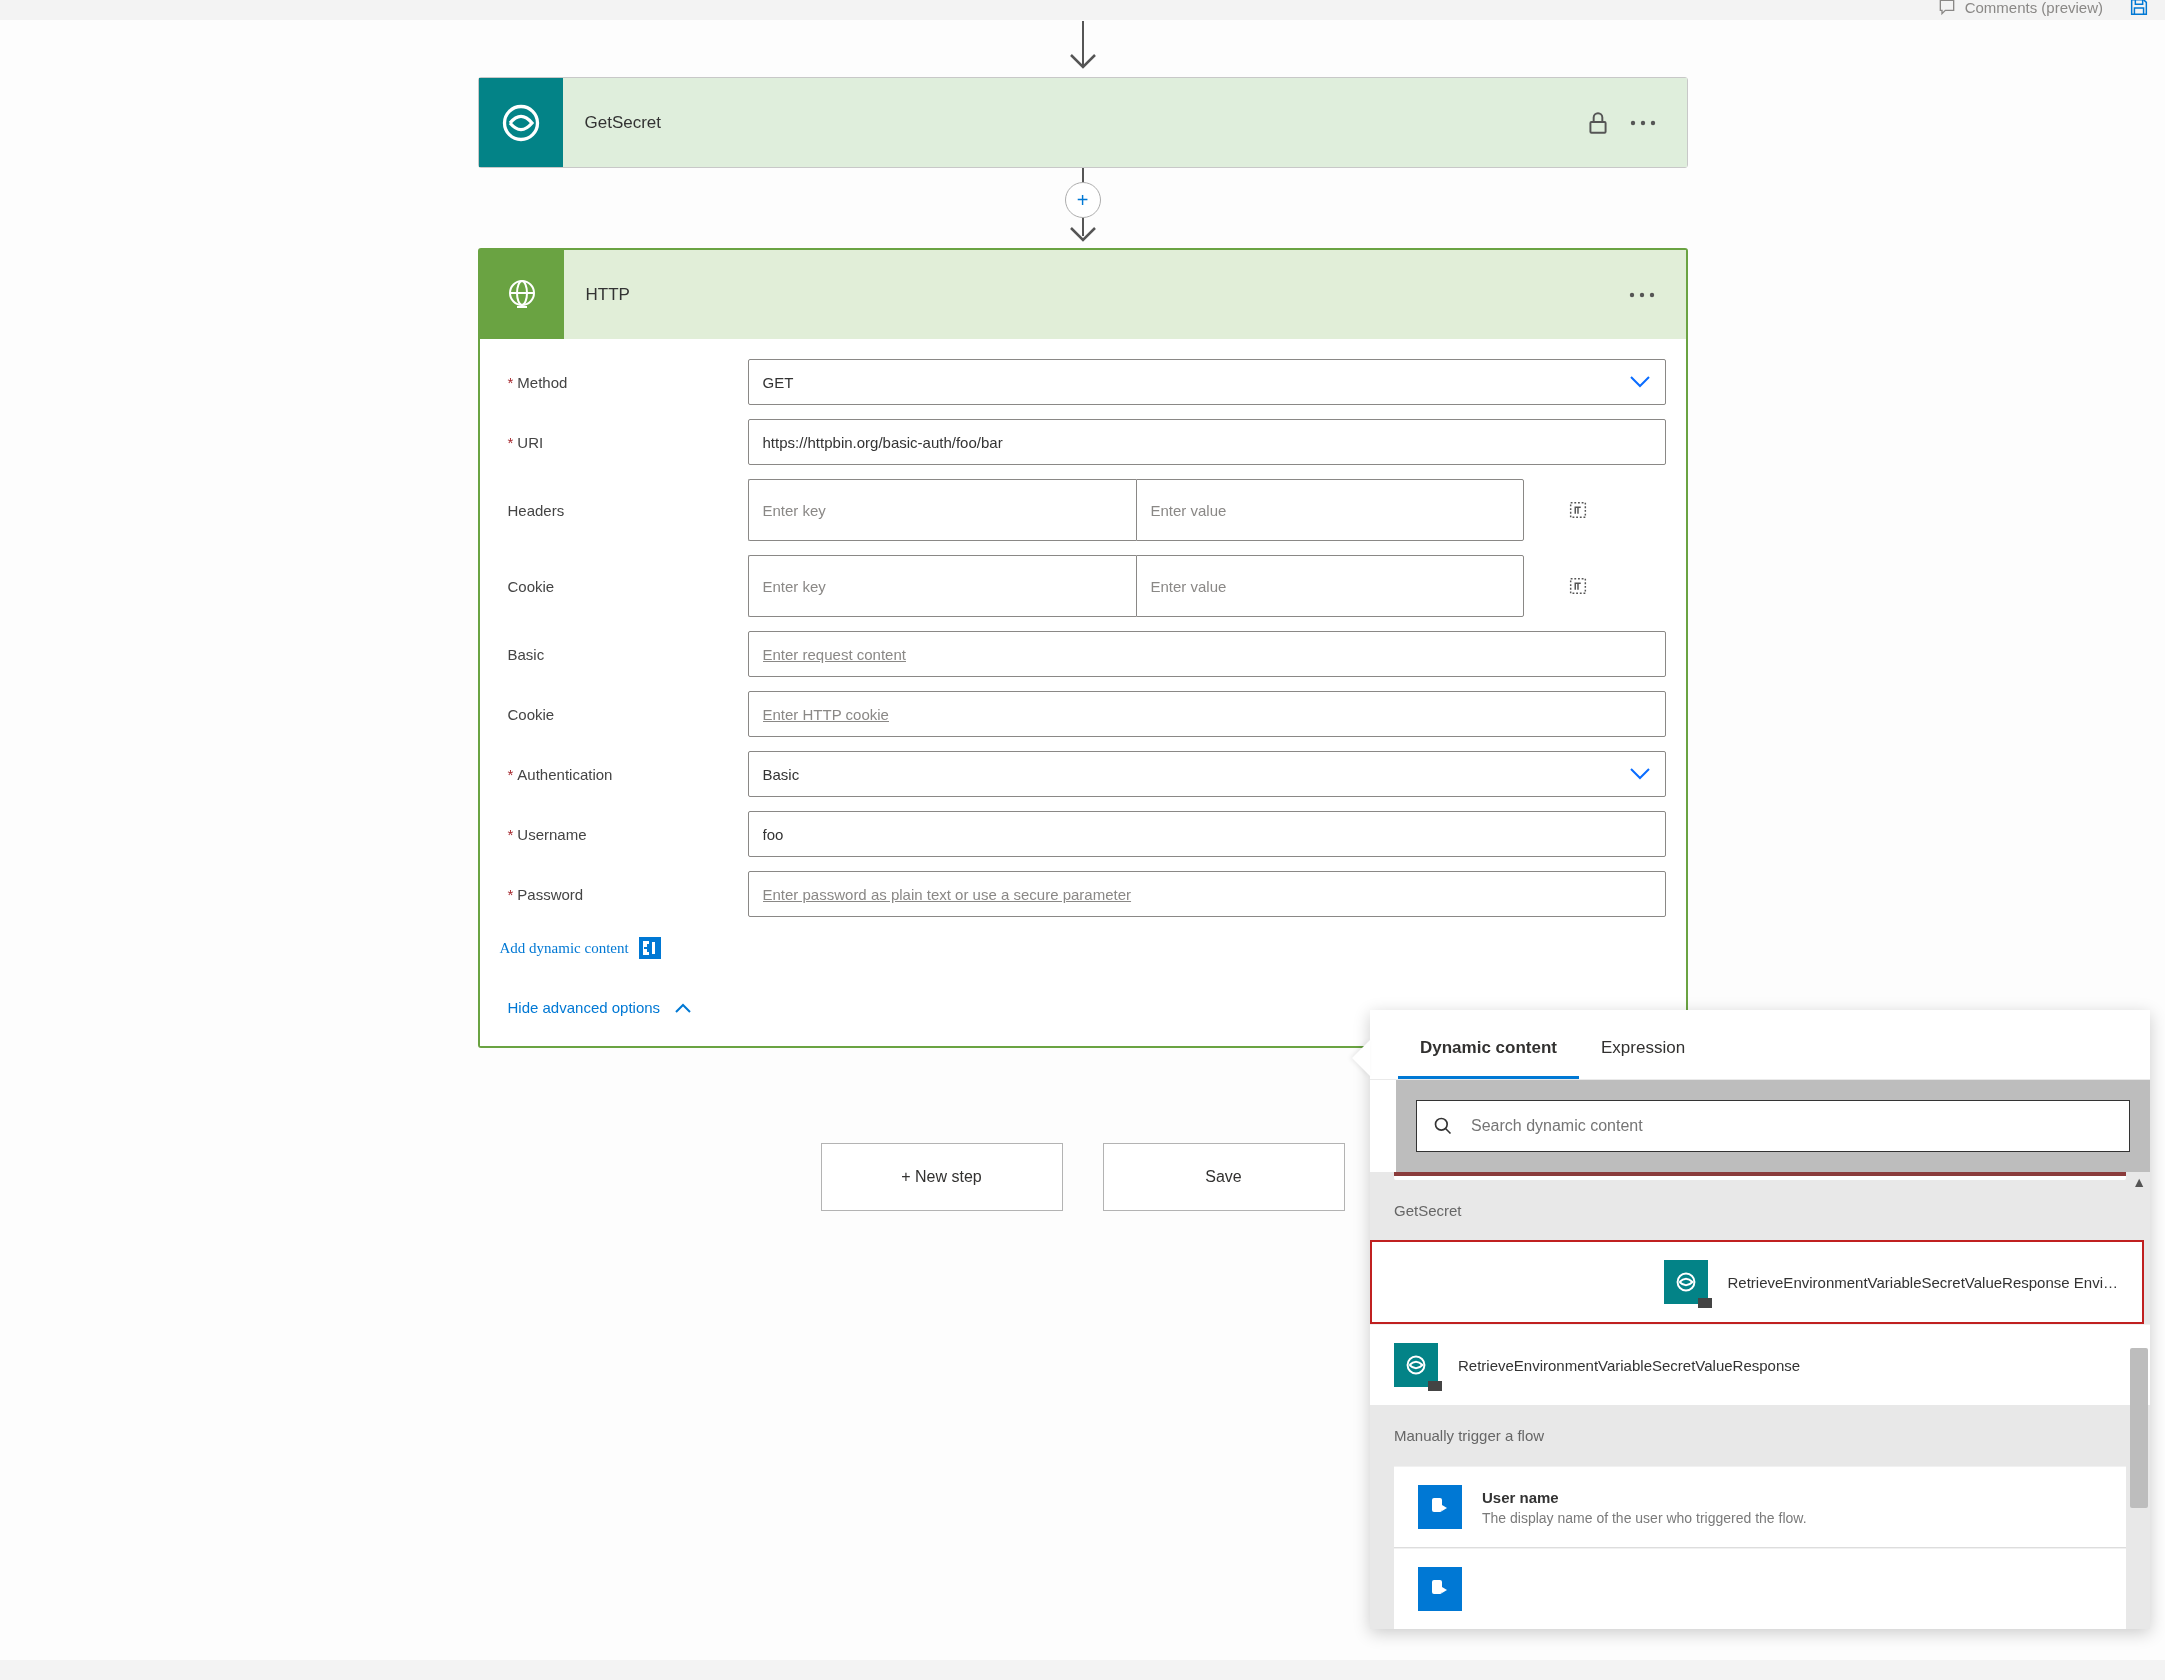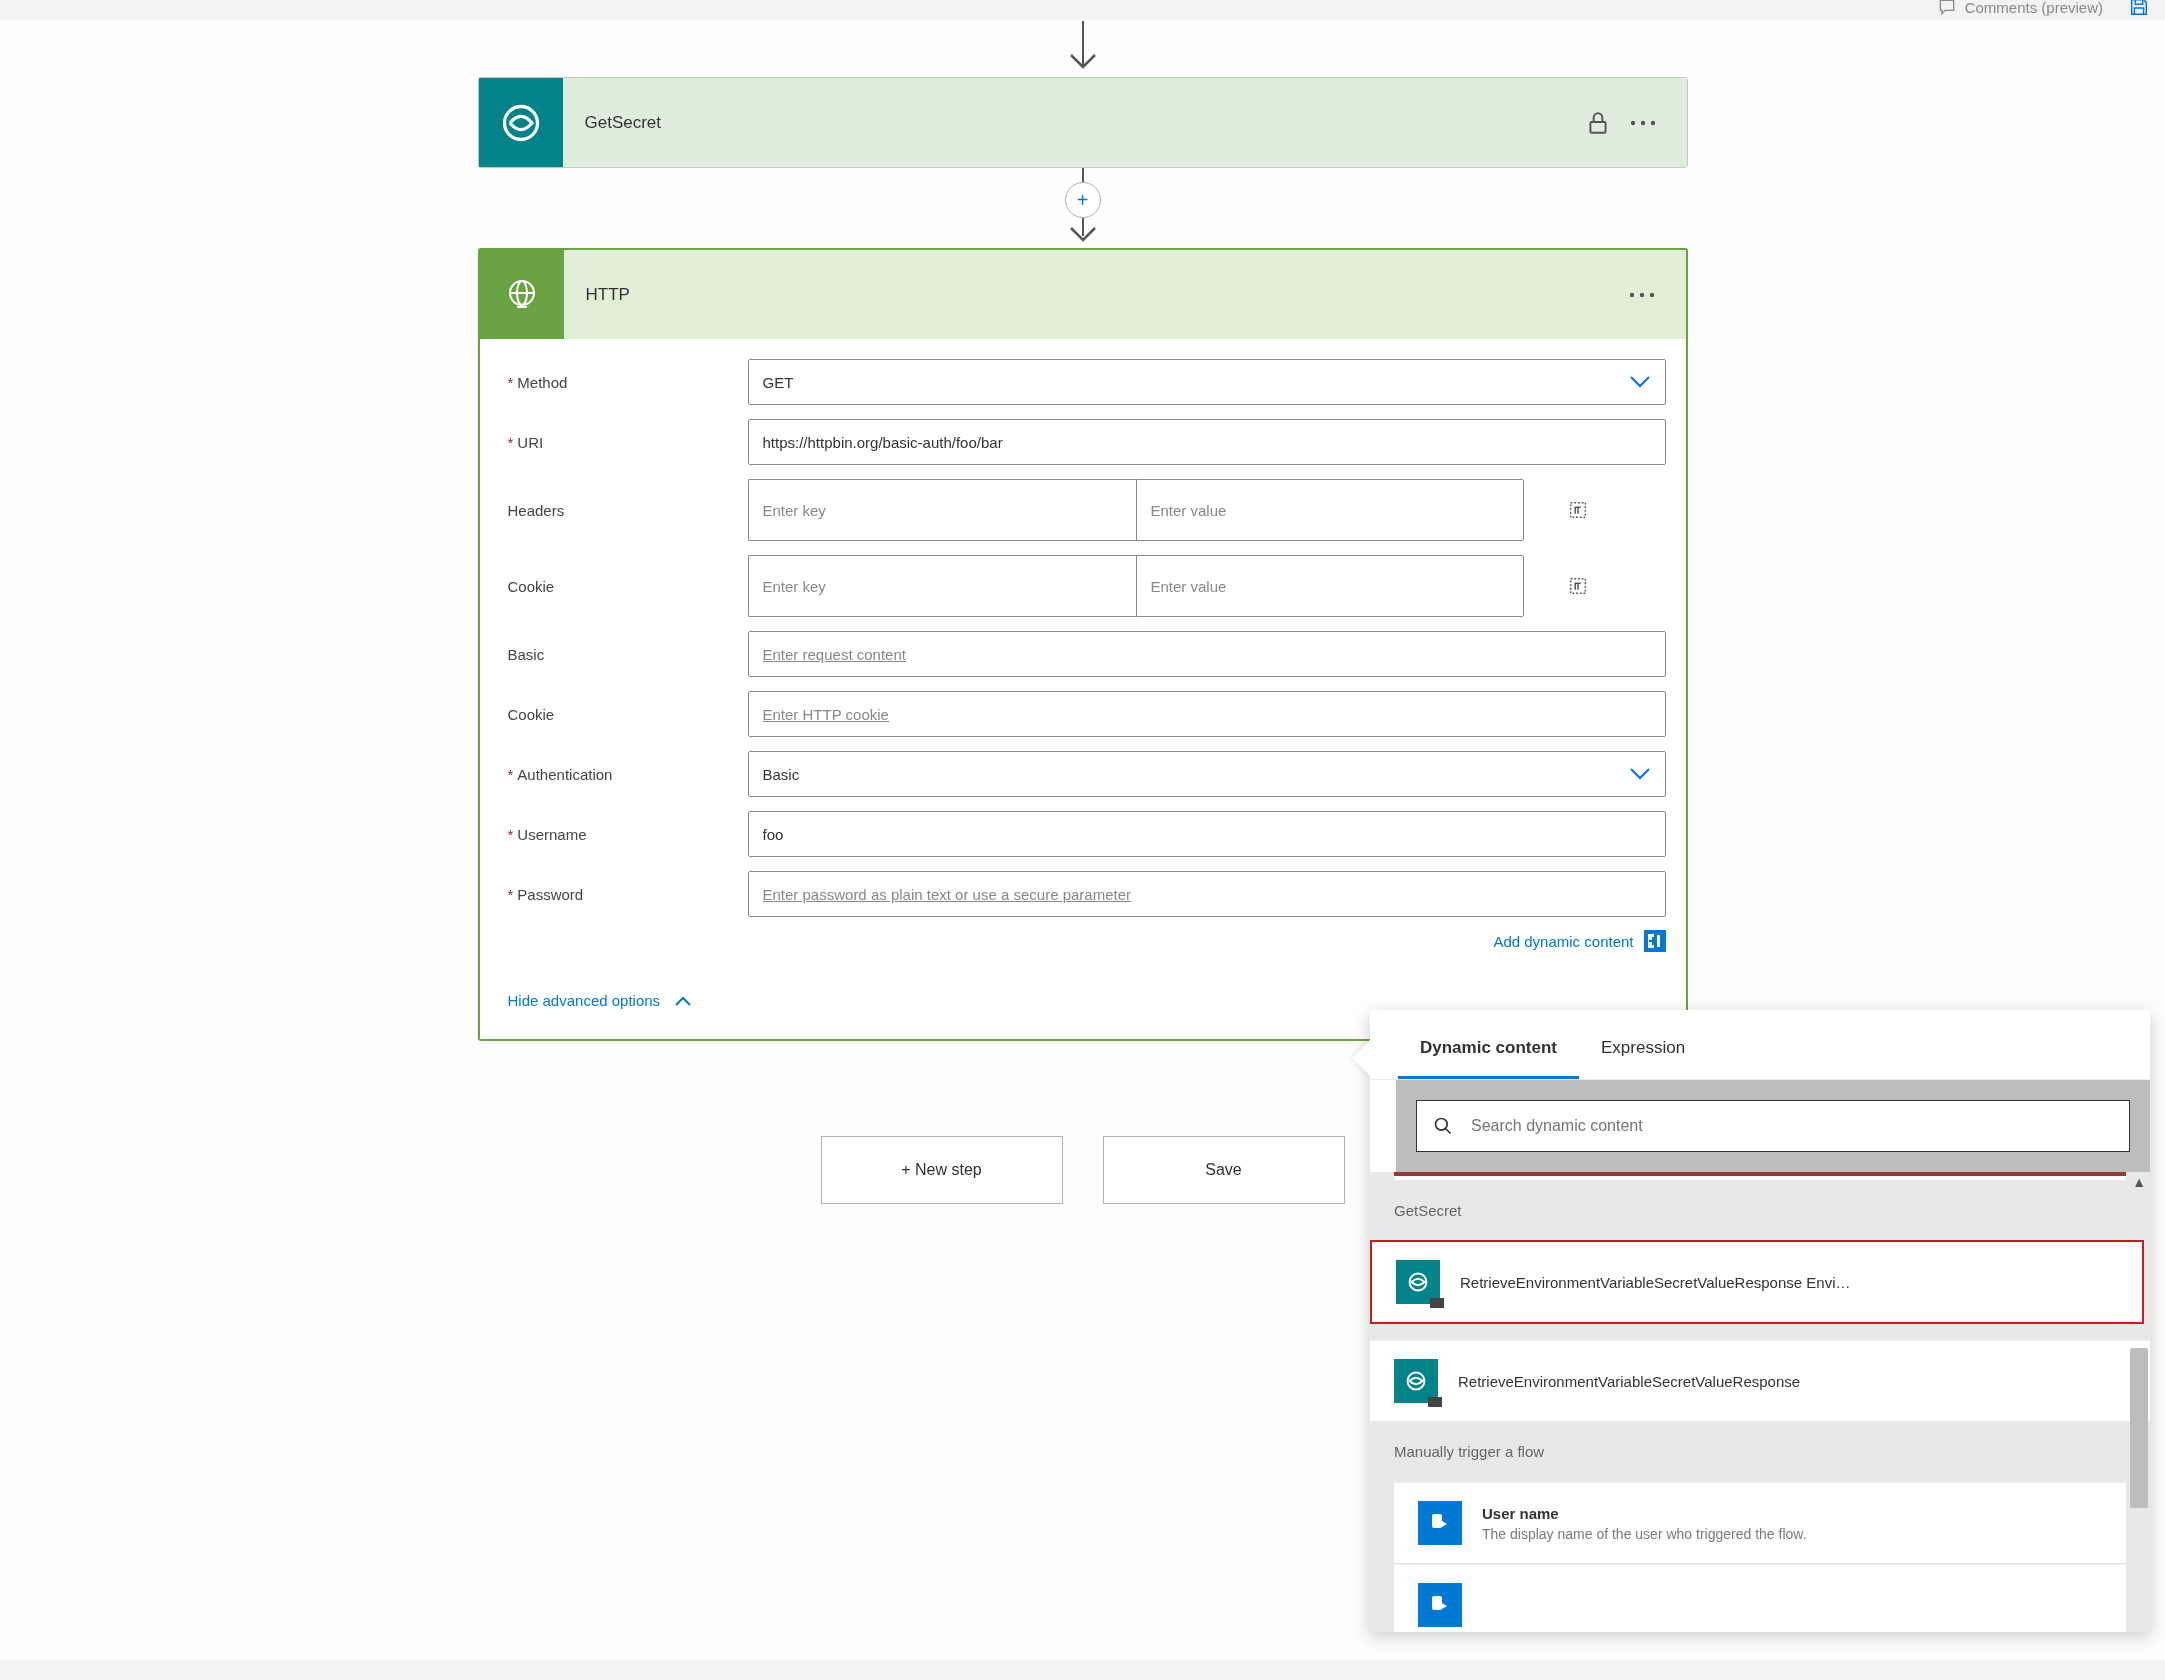--- a/index.html
+++ b/index.html
@@ -134,22 +134,22 @@
   }
   .kv-row .kv-key { width: 388px; border-radius:2px 0 0 2px; border-right:none; }
   .kv-row .kv-val { width: 388px; border-radius:0 2px 2px 0; }
   .kv-row .kv-btn {
     margin-left:40px;
     width:28px; height:28px;
     display:flex; align-items:center; justify-content:center;
     color:#555;
   }
   .add-dyn-row {
-    text-align:right;
-    margin-top:13px;
+    margin-top:20px;
+    font-family:Liberation Serif, serif;
   }
   .add-dyn {
     color:#0078d4; font-size:15px;
     display:inline-flex; align-items:center; gap:10px;
   }
   .add-dyn-icon {
     width:22px; height:22px; background:#0078d4;
     display:inline-flex; align-items:center; justify-content:center;
     color:#fff; font-size:14px; font-weight:bold;
   }
@@ -242,21 +242,22 @@
     padding:22px 24px; font-size:15px; color:#666;
     background:#e8e8e8;
   }
   .dyn-item {
     background:#fff; padding:18px 24px;
     display:flex; align-items:center; gap:20px;
     margin:0; border-top:1px solid #f1f1f1;
   }
   .dyn-item.highlight {
     border:2px solid #c02020;
-    margin:-1px 6px 16px 0;
+    margin:-1px 6px 0 0;
+    justify-content:flex-end;
   }
   .dyn-item .dv-ico {
     width:44px; height:44px; background:#038387;
     display:flex; align-items:center; justify-content:center;
     position:relative;
   }
   .dyn-item .dv-ico .sub {
     position:absolute; right:-4px; bottom:-4px;
     width:14px; height:10px; background:#444;
   }

